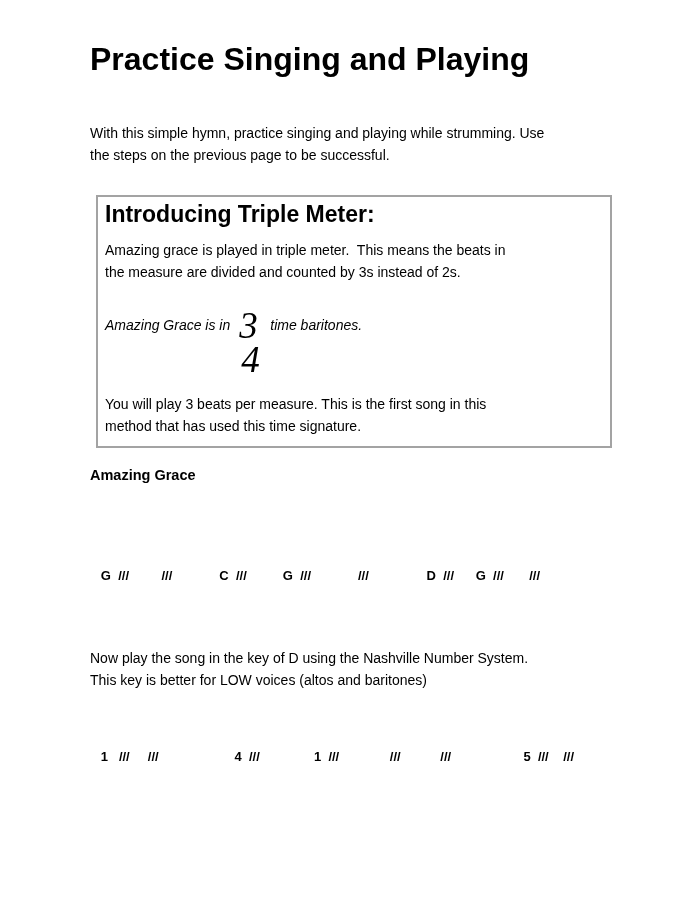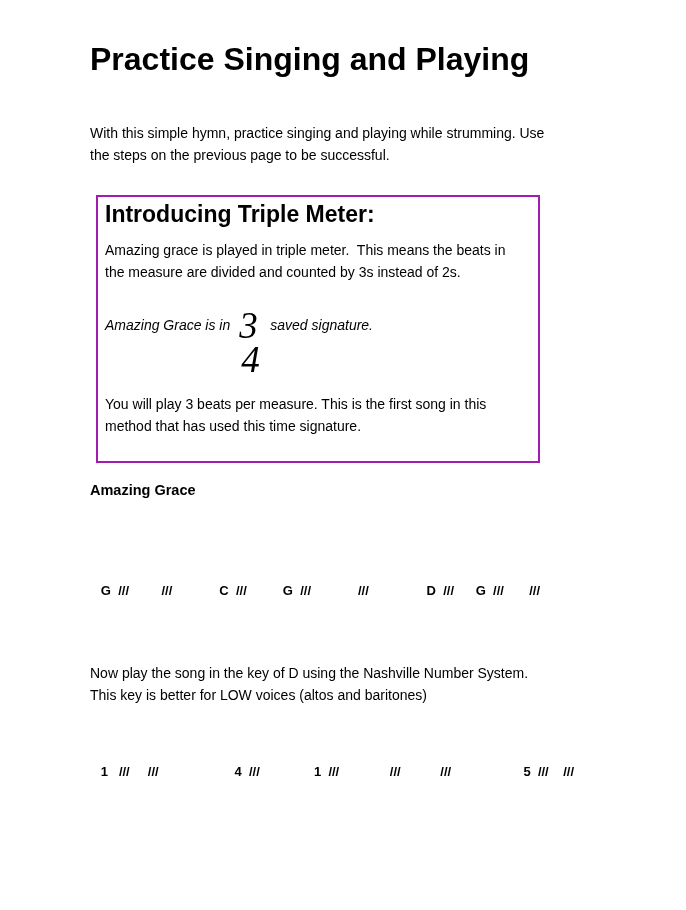--- a/index.html
+++ b/index.html
@@ -20,23 +20,23 @@
   }
   .intro {
     margin: 45px 0 0 90px;
     font-size: 14px;
     line-height: 22px;
     white-space: pre-wrap;
   }
   .meter-box {
     box-sizing: border-box;
     margin: 29px 0 0 96px;
-    width: 444px;
-    border: 2px solid #a21caf;
-    padding: 2px 10px 24px 7px;
+    width: 516px;
+    border: 2px solid #a3a3a3;
+    padding: 2px 10px 9px 7px;
   }
   .box-heading {
     margin: 0;
     font-size: 23px;
     line-height: 30px;
     font-weight: bold;
     white-space: pre;
   }
   .box-para-1 {
     margin: 10px 0 0 0;
@@ -100,21 +100,21 @@
 
 <h1 class="page-title">Practice Singing and Playing</h1>
 
 <div class="intro">With this simple hymn, practice singing and playing while strumming. Use
 the steps on the previous page to be successful.</div>
 
 <div class="meter-box">
   <h2 class="box-heading">Introducing Triple Meter:</h2>
   <div class="box-para-1">Amazing grace is played in triple meter.  This means the beats in
 the measure are divided and counted by 3s instead of 2s.</div>
-  <div class="ts-line"><span>Amazing Grace is in</span><span class="frac"><span class="num">3</span><span class="den">4</span></span><span>saved signature.</span></div>
+  <div class="ts-line"><span>Amazing Grace is in</span><span class="frac"><span class="num">3</span><span class="den">4</span></span><span>time baritones.</span></div>
   <div class="box-para-2">You will play 3 beats per measure. This is the first song in this
 method that has used this time signature.</div>
 </div>
 
 <div class="song-heading">Amazing Grace</div>
 
 <div class="couplet first-of-section">
 </div>
 <div class="couplet">
   <div>   G  ///         ///             C  ///          G  ///             ///                D  ///      G  ///       ///</div>

